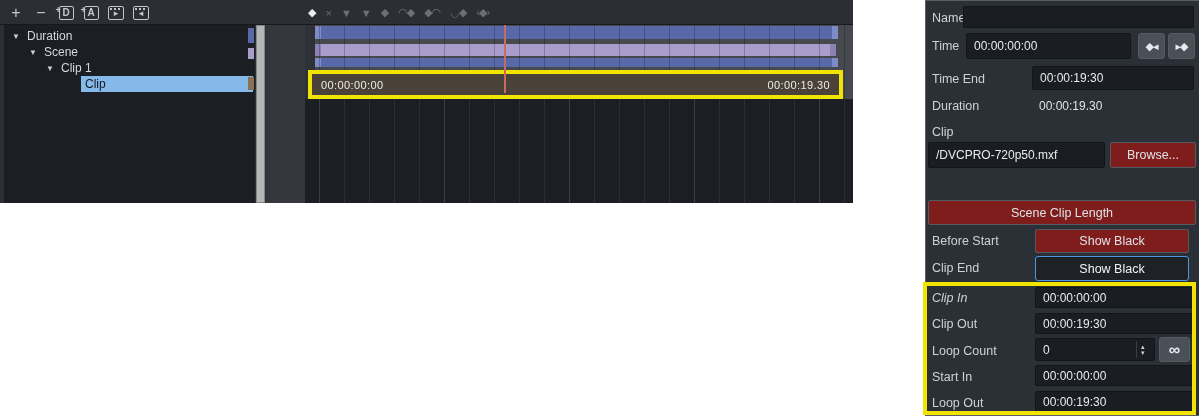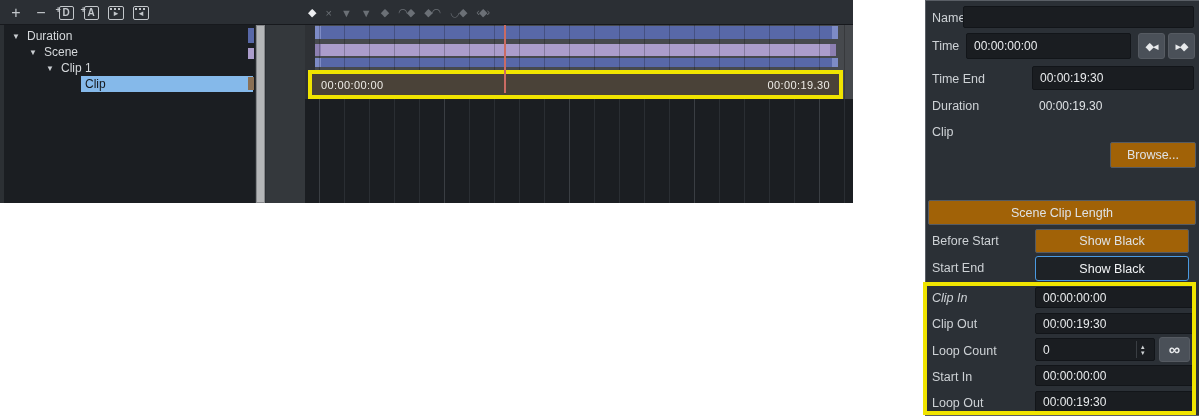--- a/index.html
+++ b/index.html
@@ -48,21 +48,21 @@
   .bar { position:absolute; }
   .bar-blue1 { left:10px; top:1px; width:523px; height:13px; background:#5868a8; border-left:6px solid #7d8bc6; border-right:6px solid #7d8bc6; }
   .bar-purple { left:10px; top:19px; width:521px; height:12px; background:#ab9dcb; border-left:6px solid #8d80b2; border-right:6px solid #8d80b2; }
   .bar-blue2 { left:10px; top:33px; width:523px; height:9px; background:#5868a8; border-left:6px solid #7d8bc6; border-right:6px solid #7d8bc6; }
   .clip-bar { left:3px; top:45px; width:535px; height:29px; background:#4a4238; border:4px solid #f0e400; display:flex; align-items:center; justify-content:space-between; padding:0 9px; color:#edebe6; font-size:11px; letter-spacing:0.4px; }
   .playhead { position:absolute; left:199px; top:0; width:2px; height:68px; background:#ca6b63; }
   
   .inspector { position:absolute; left:925px; top:0; width:308px; height:416px; background:#2b3036; border:1px solid #5a5f66; color:#ced2d6; }
   .lbl { position:absolute; font-size:12.5px; color:#ced2d6; white-space:nowrap; }
   .field { position:absolute; background:#1a1d21; border:1px solid #121519; border-radius:2px; color:#e9ebed; font-size:12px; display:flex; align-items:center; padding:0 7px; white-space:nowrap; overflow:hidden; }
-  .btn { position:absolute; background:#a16207; border:1px solid #565b62; border-radius:2px; color:#dfe2e5; font-size:12.5px; display:flex; align-items:center; justify-content:center; cursor:default; white-space:nowrap; }
+  .btn { position:absolute; background:#7f1d1d; border:1px solid #565b62; border-radius:2px; color:#dfe2e5; font-size:12.5px; display:flex; align-items:center; justify-content:center; cursor:default; white-space:nowrap; }
   .btn-focus { background:#1e2226; border:1px solid #4a9ae1; border-radius:3px; color:#f2f4f6; }
   .sq-btn { background:#4a5058; border:1px solid #565b62; border-radius:3px; color:#e8eaec; font-size:11px; letter-spacing:-1px; }
   .yellow-box { position:absolute; left:-3px; top:281px; width:273px; height:133px; border:4px solid #f0e400; pointer-events:none; }
   .spinner { position:absolute; display:flex; flex-direction:column; justify-content:center; line-height:6px; font-size:7px; color:#cfd2d5; border-left:1px solid #3a3e43; padding-left:4px; height:17px; }
   .inf-btn { font-size:16px; font-weight:bold; letter-spacing:0; }
   .static-val { position:absolute; font-size:12px; color:#dfe2e5; }
 </style>
 </head>
 <body>
 
@@ -163,28 +163,29 @@
     </div>
 
     <span class="lbl" style="left:6px; top:71px;">Time End</span>
     <div class="field" style="left:106px; top:65px; width:162px; height:24px;">00:00:19:30</div>
 
     <span class="lbl" style="left:6px; top:98px;">Duration</span>
     <span class="static-val" style="left:113px; top:98px;">00:00:19.30</span>
 
     <span class="lbl" style="left:6px; top:124px;">Clip</span>
 
+    <div class="field" style="left:2px; top:141px; width:177px; height:26px;">/DVCPRO-720p50.mxf</div>
     <div class="btn" style="left:184px; top:141px; width:86px; height:26px;">Browse...</div>
 
     <div class="btn" style="left:2px; top:199px; width:268px; height:25px;">Scene Clip Length</div>
 
     <span class="lbl" style="left:6px; top:233px;">Before Start</span>
     <div class="btn" style="left:109px; top:228px; width:154px; height:24px;">Show Black</div>
 
-    <span class="lbl" style="left:6px; top:260px;">Start End</span>
+    <span class="lbl" style="left:6px; top:260px;">Clip End</span>
     <div class="btn btn-focus" style="left:109px; top:255px; width:154px; height:25px;">Show Black</div>
 
     <span class="lbl" style="left:6px; top:290px;font-style:italic;">Clip In</span>
     <div class="field" style="left:109px; top:286px; width:160px; height:21px;">00:00:00:00</div>
 
     <span class="lbl" style="left:6px; top:316px;text-align:center;">Clip Out</span>
     <div class="field" style="left:109px; top:312px; width:160px; height:21px;">00:00:19:30</div>
 
     <span class="lbl" style="left:6px; top:343px;">Loop Count</span>
     <div class="field" style="left:109px; top:337px; width:120px; height:23px;">0</div>

